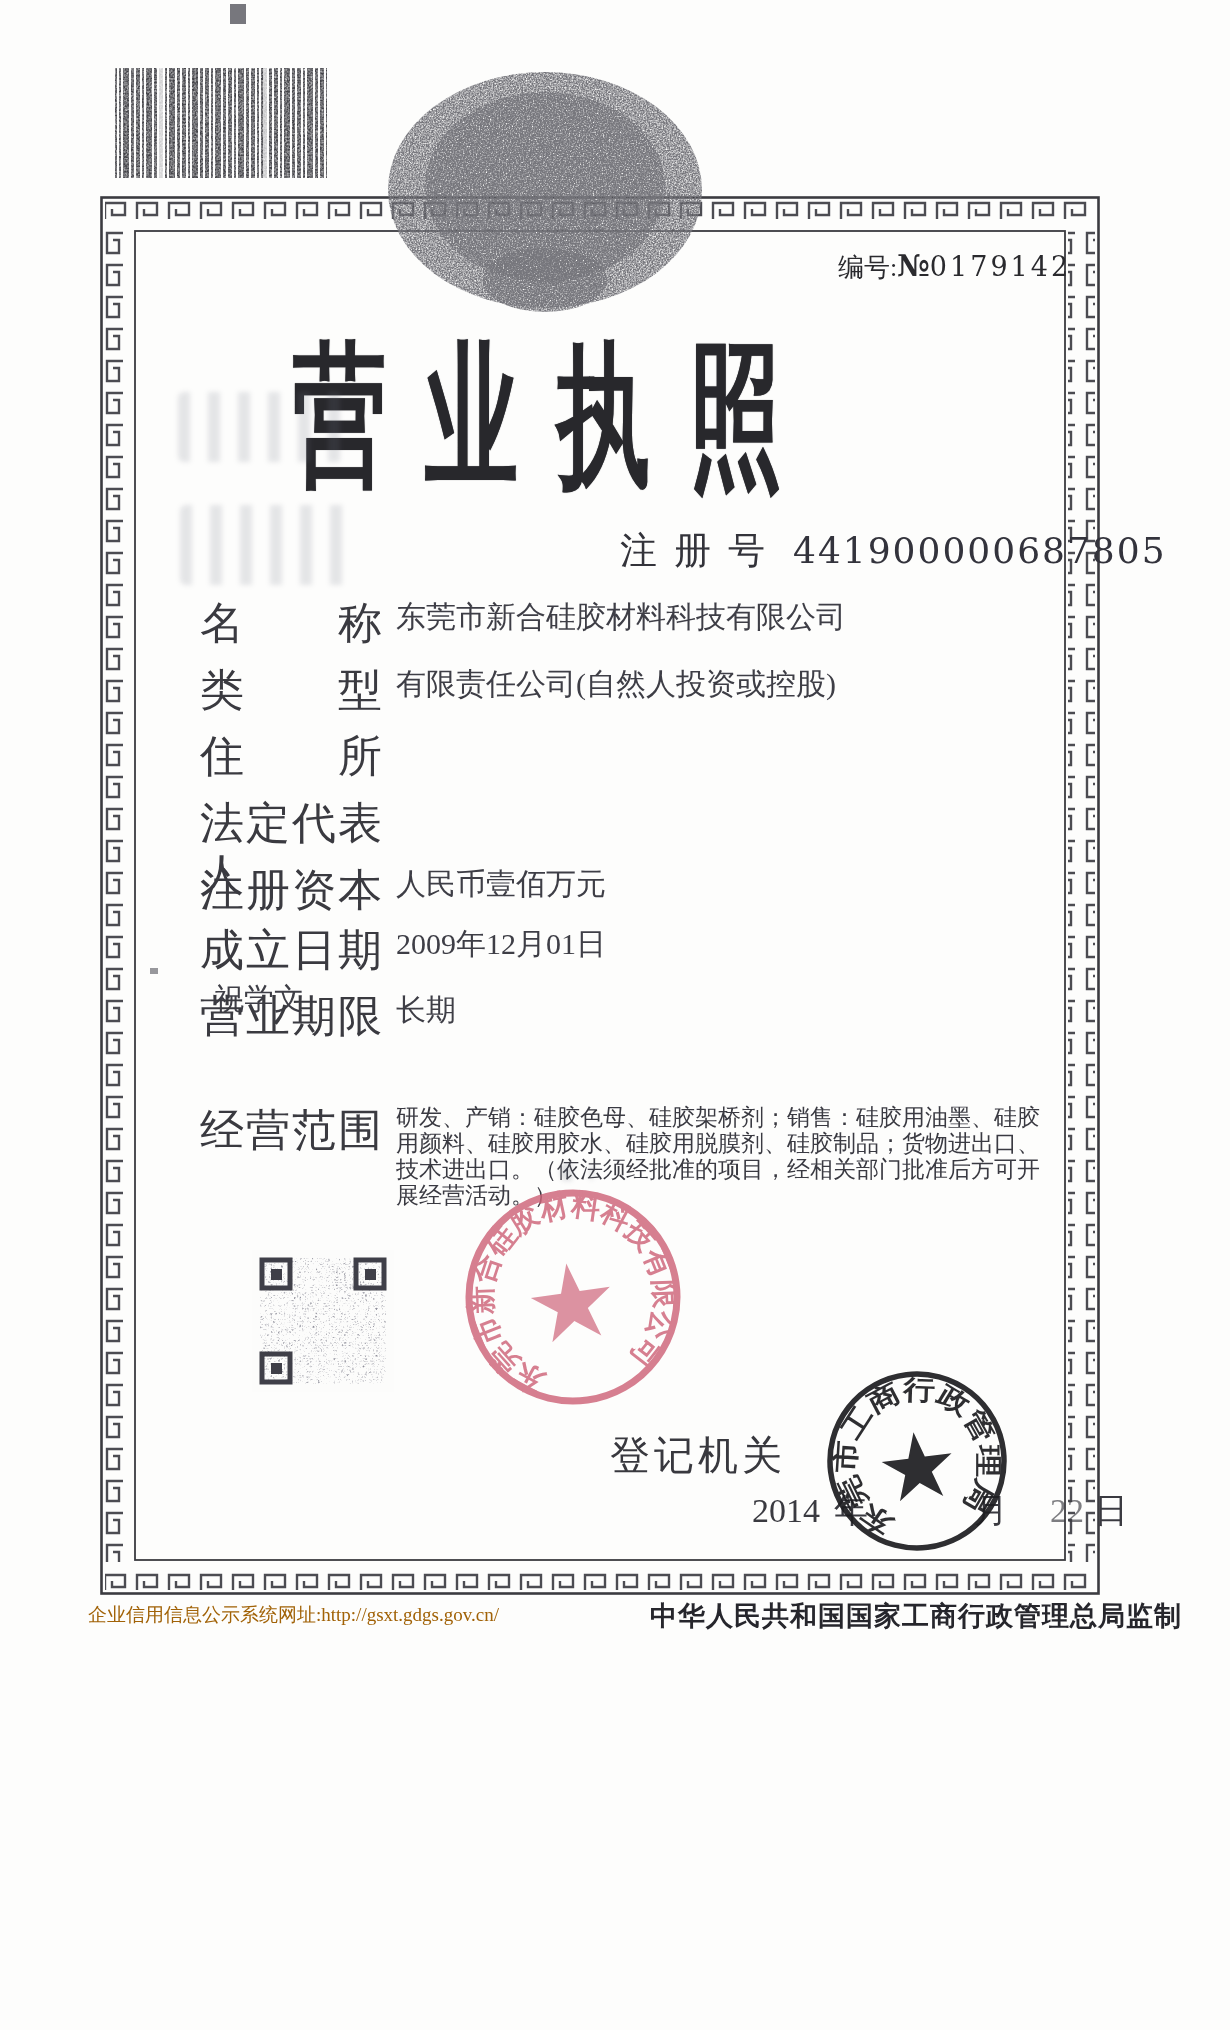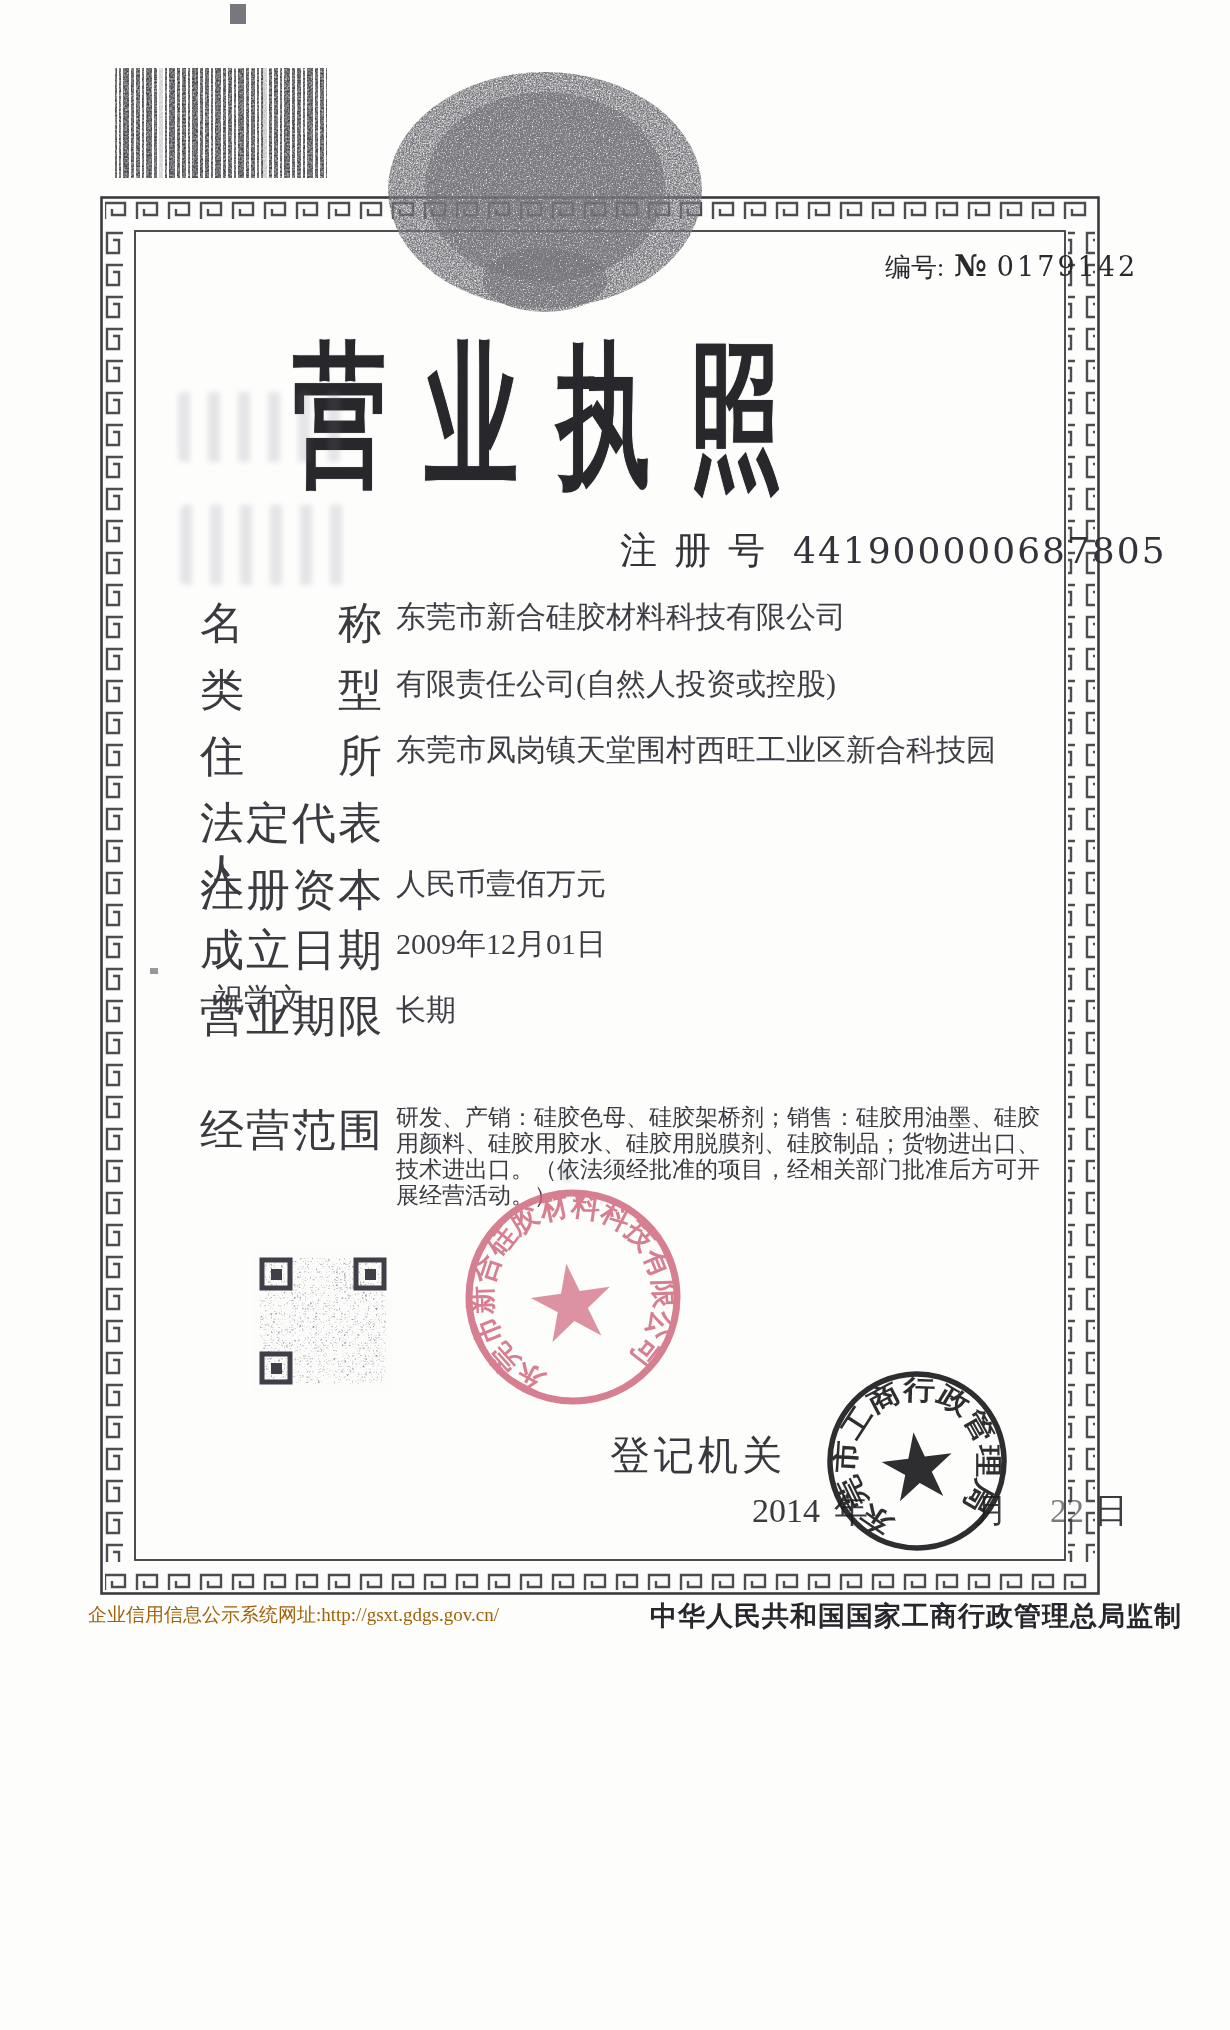--- a/index.html
+++ b/index.html
@@ -4,21 +4,21 @@
 <style>
   html,body{margin:0;padding:0;}
   body{
     width:1230px;height:2030px;position:relative;overflow:hidden;
     background:#fdfdfc;
     font-family:"Liberation Serif", serif;
     color:#2c2c30;
   }
   .abs{position:absolute;}
   
-  .serial{left:838px;top:248px;font-size:26px;color:#2a2a2e;display:flex;align-items:baseline;gap:10px;margin-left:47px;}
+  .serial{left:838px;top:248px;font-size:26px;color:#2a2a2e;display:flex;align-items:baseline;}
   .serial .nosign{font-weight:bold;font-size:30px;font-family:"DejaVu Serif",serif;}
   .serial .num{font-size:27px;letter-spacing:3px;font-family:"DejaVu Serif",serif;}
   
   .title-char{
     position:absolute;top:338px;font-family:"Liberation Sans",sans-serif;
     font-weight:900;font-size:150px;line-height:150px;color:#28282c;
     transform:scale(0.62,1.03);transform-origin:left top;
     text-shadow:0 0 1px #3c3c40;
   }
   
@@ -116,21 +116,20 @@
 <div class="frow" style="top:598px;">
   <div class="flabel">名称</div>
   <div class="fvalue">东莞市新合硅胶材料科技有限公司</div>
 </div>
 <div class="frow" style="top:665px;">
   <div class="flabel">类型</div>
   <div class="fvalue">有限责任公司(自然人投资或控股)</div>
 </div>
 <div class="frow" style="top:731px;">
   <div class="flabel">住所</div>
-  <div class="fvalue">东莞市凤岗镇天堂围村西旺工业区新合科技园</div>
 </div>
 <div class="frow" style="top:798px;flex-direction:column;">
   <div class="flabel">法定代表人</div>
   <div class="fvalue">祝学文</div>
 </div>
 <div class="frow" style="top:865px;">
   <div class="flabel">注册资本</div>
   <div class="fvalue">人民币壹佰万元</div>
 </div>
 <div class="frow" style="top:925px;">

